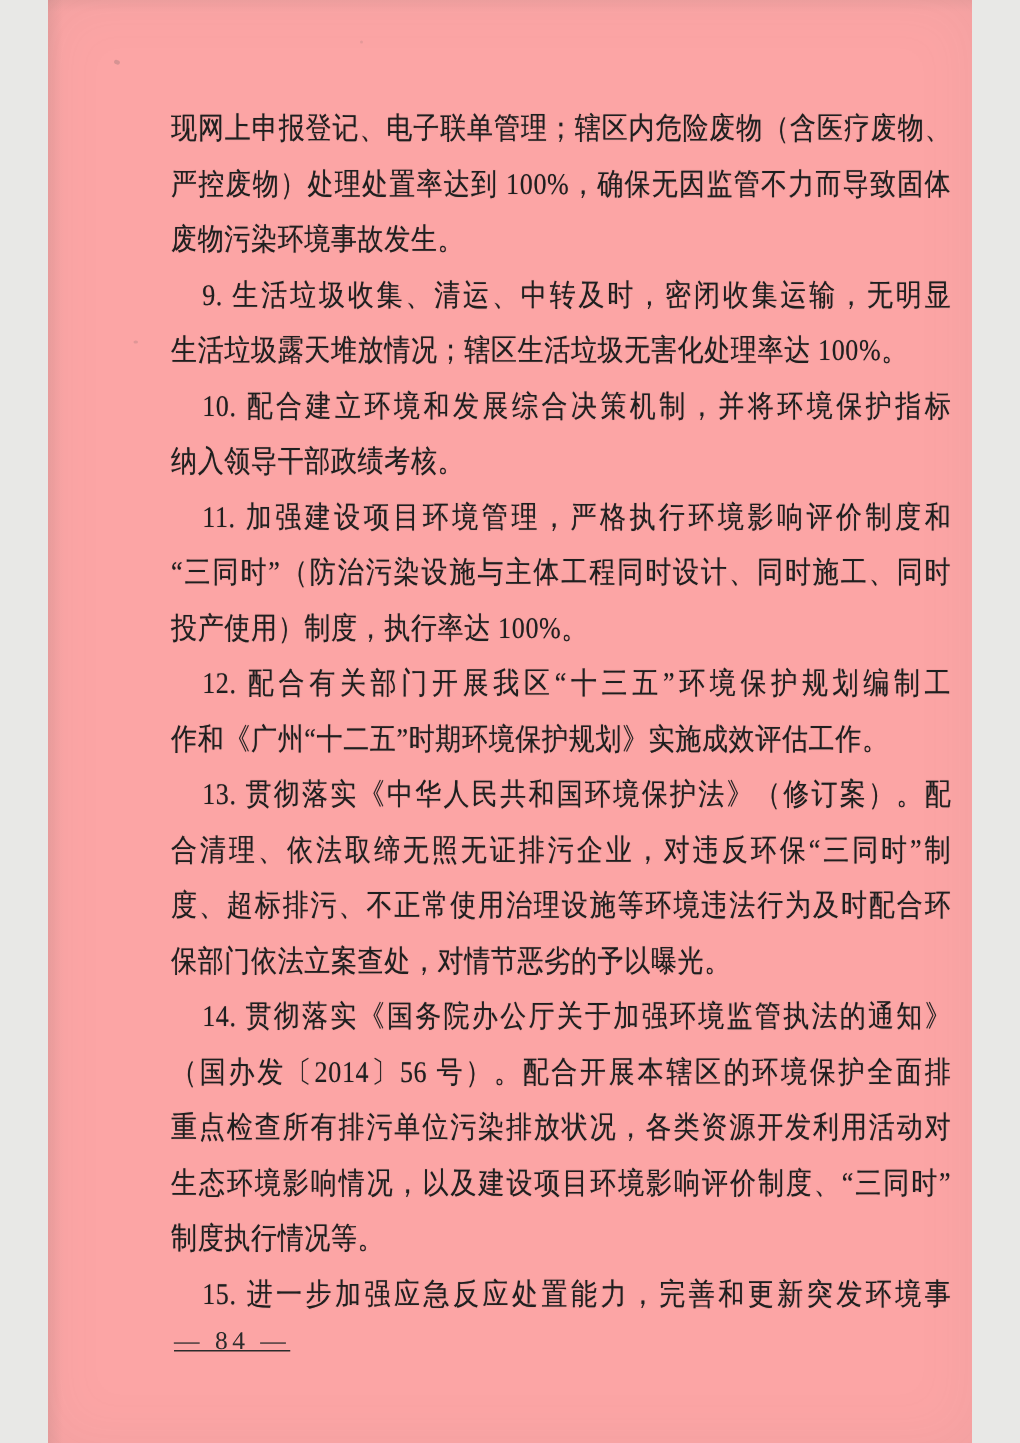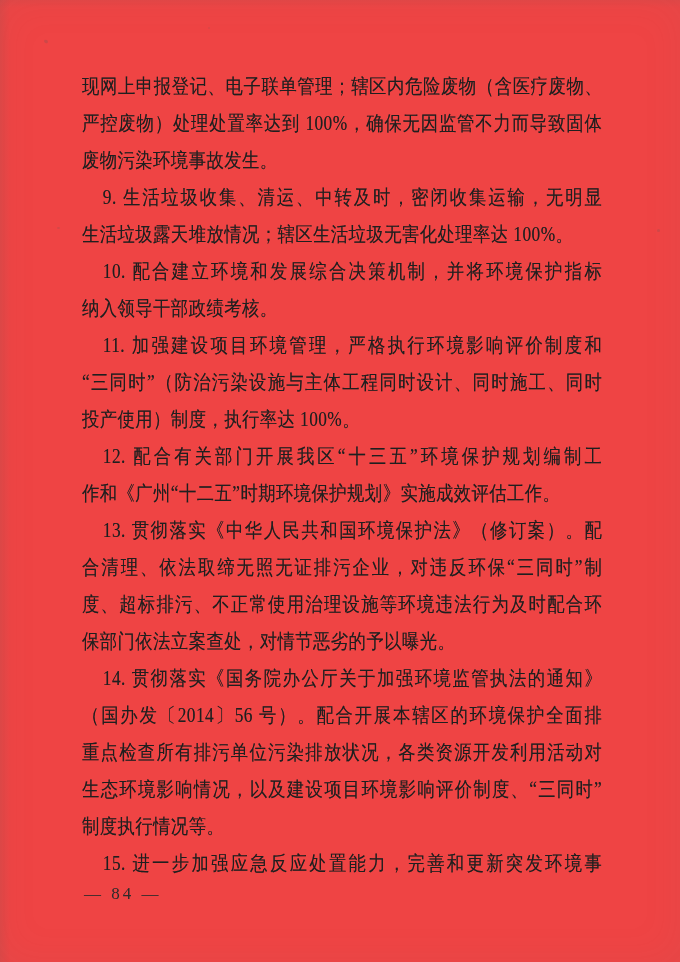--- a/index.html
+++ b/index.html
@@ -2,24 +2,24 @@
 <html><head>
 <meta charset="utf-8">
 <style>
   html, body {
     margin: 0;
     padding: 0;
     background: #e8e8e6;
   }
   .page {
     position: relative;
-    width: 680px;
+    width: 616px;
     height: 962px;
     margin: 0 auto;
-    background: #ef4444;
+    background: #fca5a5;
     overflow: hidden;
     box-shadow: inset 0 0 40px rgba(120,120,110,0.08);
     font-family: "Liberation Serif", "DejaVu Serif", serif;
   }
   
   .page::before {
     content: "";
     position: absolute;
     left: 0; top: 0; bottom: 0;
     width: 10px;
@@ -63,20 +63,21 @@
     text-indent: 1.2em;
   }
   .page-number {
     position: absolute;
     left: 84px;
     top: 882px;
     color: #2b2b2b;
     font-size: 17px;
     letter-spacing: 3px;
     line-height: 24px;
+    text-decoration: underline;
   }
   .speck {
     position: absolute;
     background: rgba(90,90,88,0.45);
     border-radius: 50%;
   }
   .speck.s1 { left: 44px;  top: 40px;  width: 4px; height: 3px; transform: rotate(20deg); opacity: .5; }
   .speck.s2 { left: 57px;  top: 227px; width: 3px; height: 2px; opacity: .4; }
   .speck.s3 { left: 657px; top: 229px; width: 3px; height: 3px; opacity: .45; }
   .speck.s4 { left: 208px; top: 27px;  width: 2px; height: 2px; opacity: .3; }

